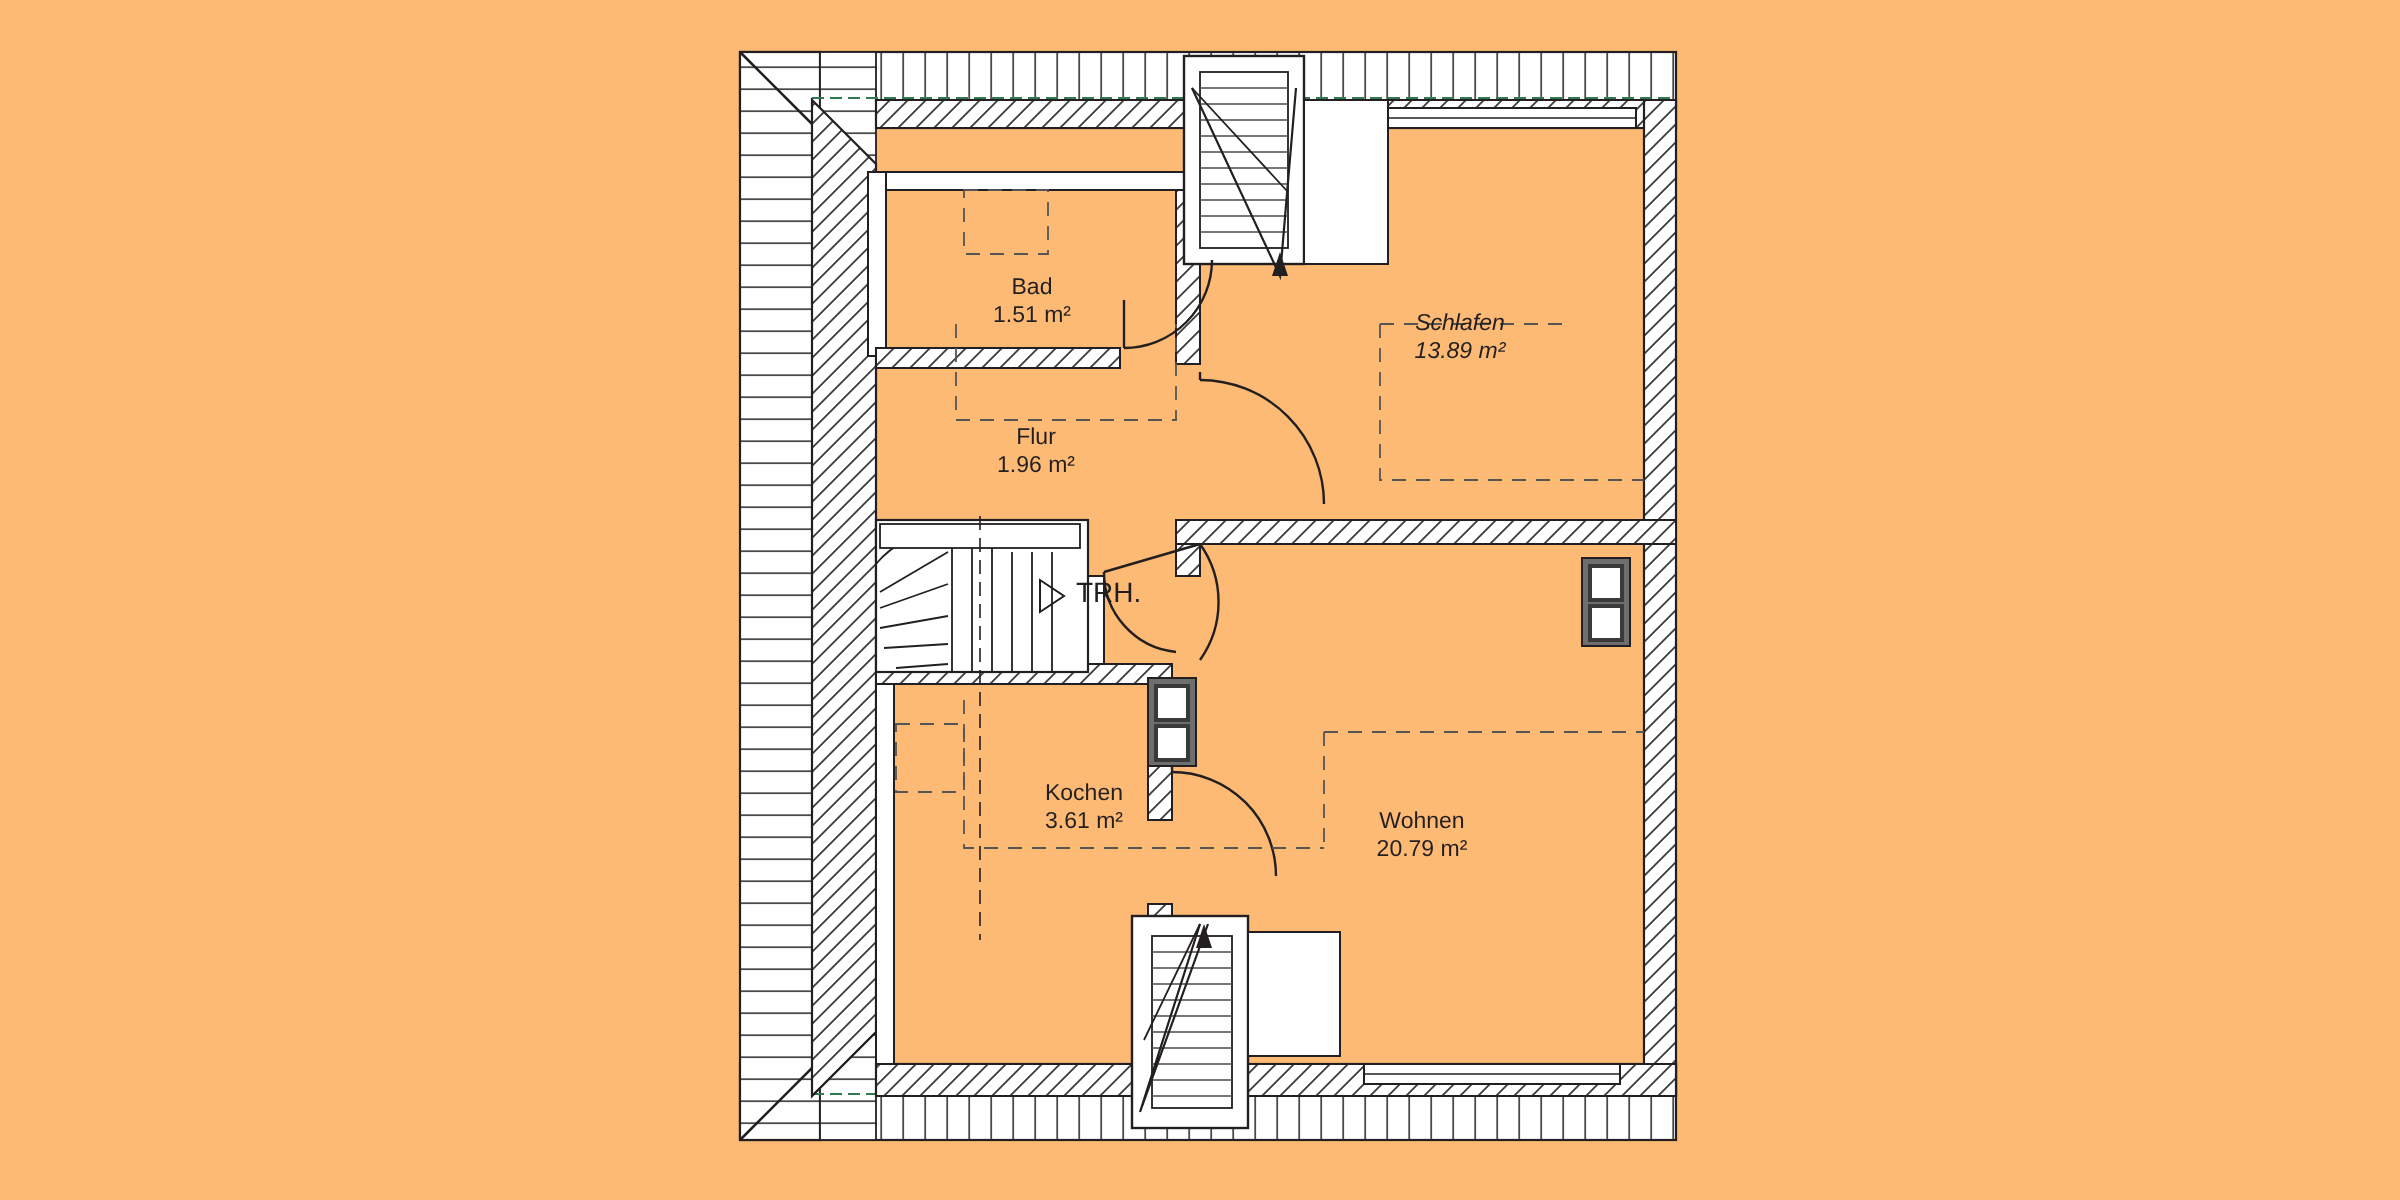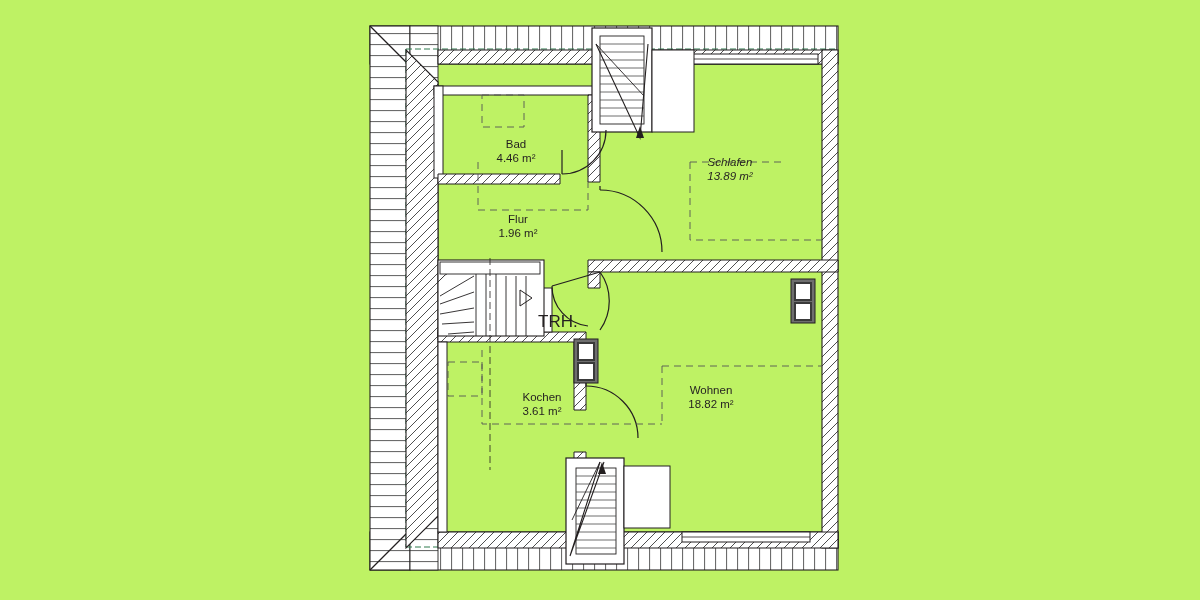--- a/index.html
+++ b/index.html
@@ -1,25 +1,25 @@
 <!DOCTYPE html>
 <html><head>
 <meta charset="utf-8">
 <style>
   html,body{margin:0;padding:0;background:#ffffff;}
   body{width:1200px;height:600px;overflow:hidden;
        font-family:"Liberation Sans","DejaVu Sans",sans-serif;}
-  #stage{position:relative;width:1200px;height:600px;background:#bef264;}
+  #stage{position:relative;width:1200px;height:600px;background:#fdba74;}
   #plan{position:absolute;left:0;top:0;}
   .roomlabel{position:absolute;color:#231f20;font-size:11.5px;line-height:14px;
              text-align:center;white-space:nowrap;font-family:"Liberation Sans","DejaVu Sans",sans-serif;}
   .roomlabel .nm{display:block;}
   .roomlabel .ar{display:block;}
-  .tag{position:absolute;color:#231f20;font-size:17px;white-space:nowrap;
-       font-family:"Liberation Sans","DejaVu Sans",sans-serif;margin-top:24px;}
+  .tag{position:absolute;color:#231f20;font-size:14px;white-space:nowrap;
+       font-family:"Liberation Sans","DejaVu Sans",sans-serif;}
 </style>
 </head>
 <body>
 
 <div id="stage">
 
   <svg id="plan" width="1200" height="600" viewBox="0 0 1200 600" xmlns="http://www.w3.org/2000/svg">
 
     <defs>
 
@@ -226,38 +226,38 @@
         <rect x="578" y="343" width="16" height="17" fill="#ffffff" stroke="#3a3a3a" stroke-width="2"></rect>
         <rect x="578" y="363" width="16" height="17" fill="#ffffff" stroke="#3a3a3a" stroke-width="2"></rect>
       </g>
     </g>
 
     </g>
   </svg>
 
   <div class="roomlabel" style="left:476px;top:137px;width:80px;">
     <span class="nm">Bad</span>
-    <span class="ar">4.46 m²</span>
+    <span class="ar">1.51 m²</span>
   </div>
 
   <div class="roomlabel" style="left:685px;top:155px;width:90px;font-style:italic;">
     <span class="nm">Schlafen</span>
     <span class="ar">13.89 m²</span>
   </div>
 
   <div class="roomlabel" style="left:478px;top:212px;width:80px;">
     <span class="nm">Flur</span>
     <span class="ar">1.96 m²</span>
   </div>
 
   <div class="roomlabel" style="left:500px;top:390px;width:84px;">
     <span class="nm">Kochen</span>
     <span class="ar">3.61 m²</span>
   </div>
 
-  <div class="roomlabel" style="left:666px;top:383px;width:90px;">
+  <div class="roomlabel" style="left:666px;top:404px;width:90px;">
     <span class="nm">Wohnen</span>
-    <span class="ar">18.82 m²</span>
+    <span class="ar">20.79 m²</span>
   </div>
 
   <div class="tag" style="left:538px;top:288px;">TRH.</div>
 
 </div>
 
 </body></html>

